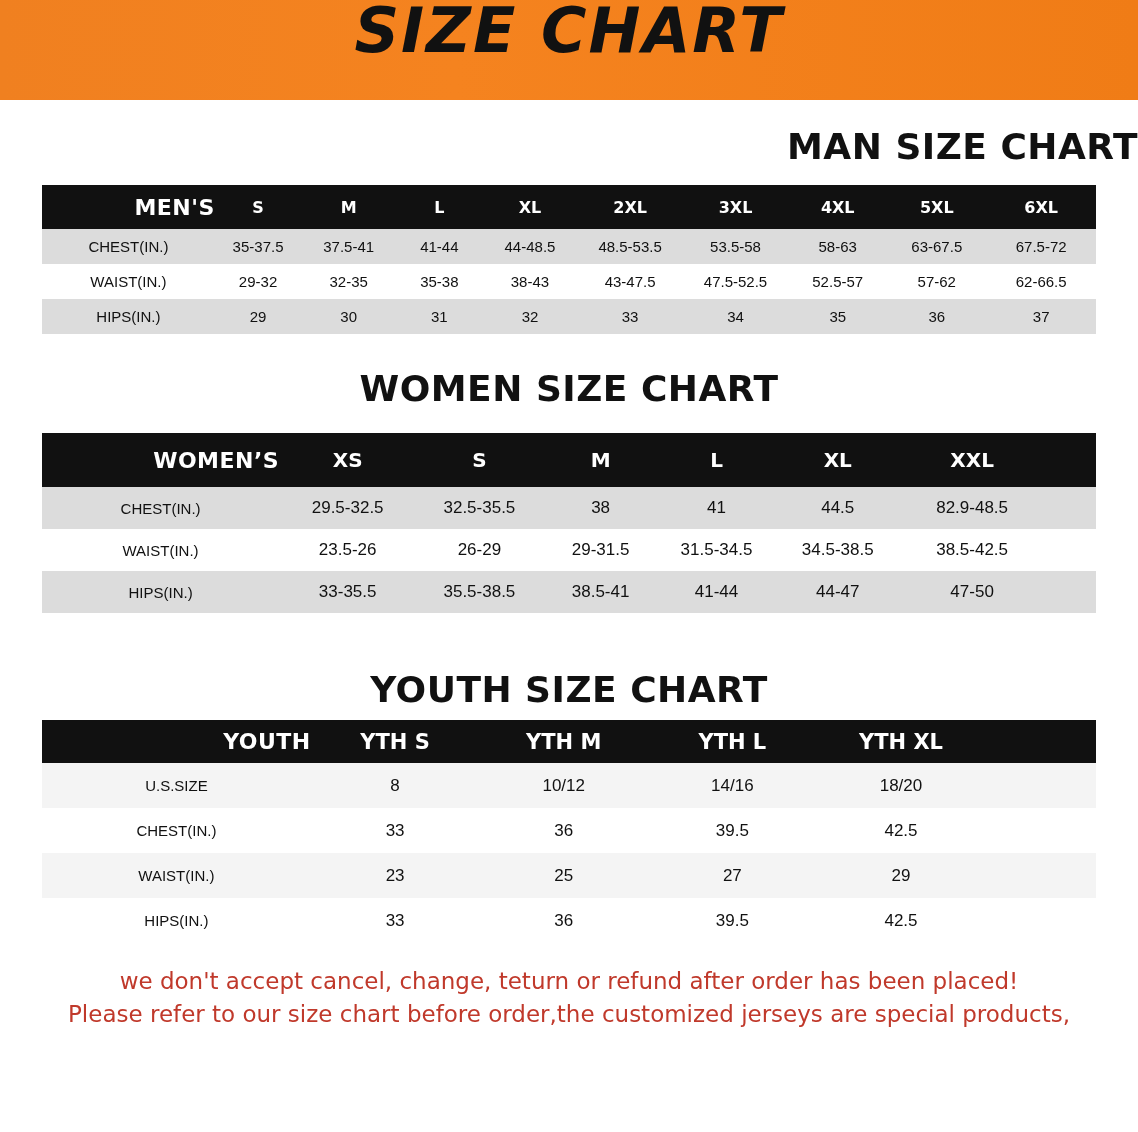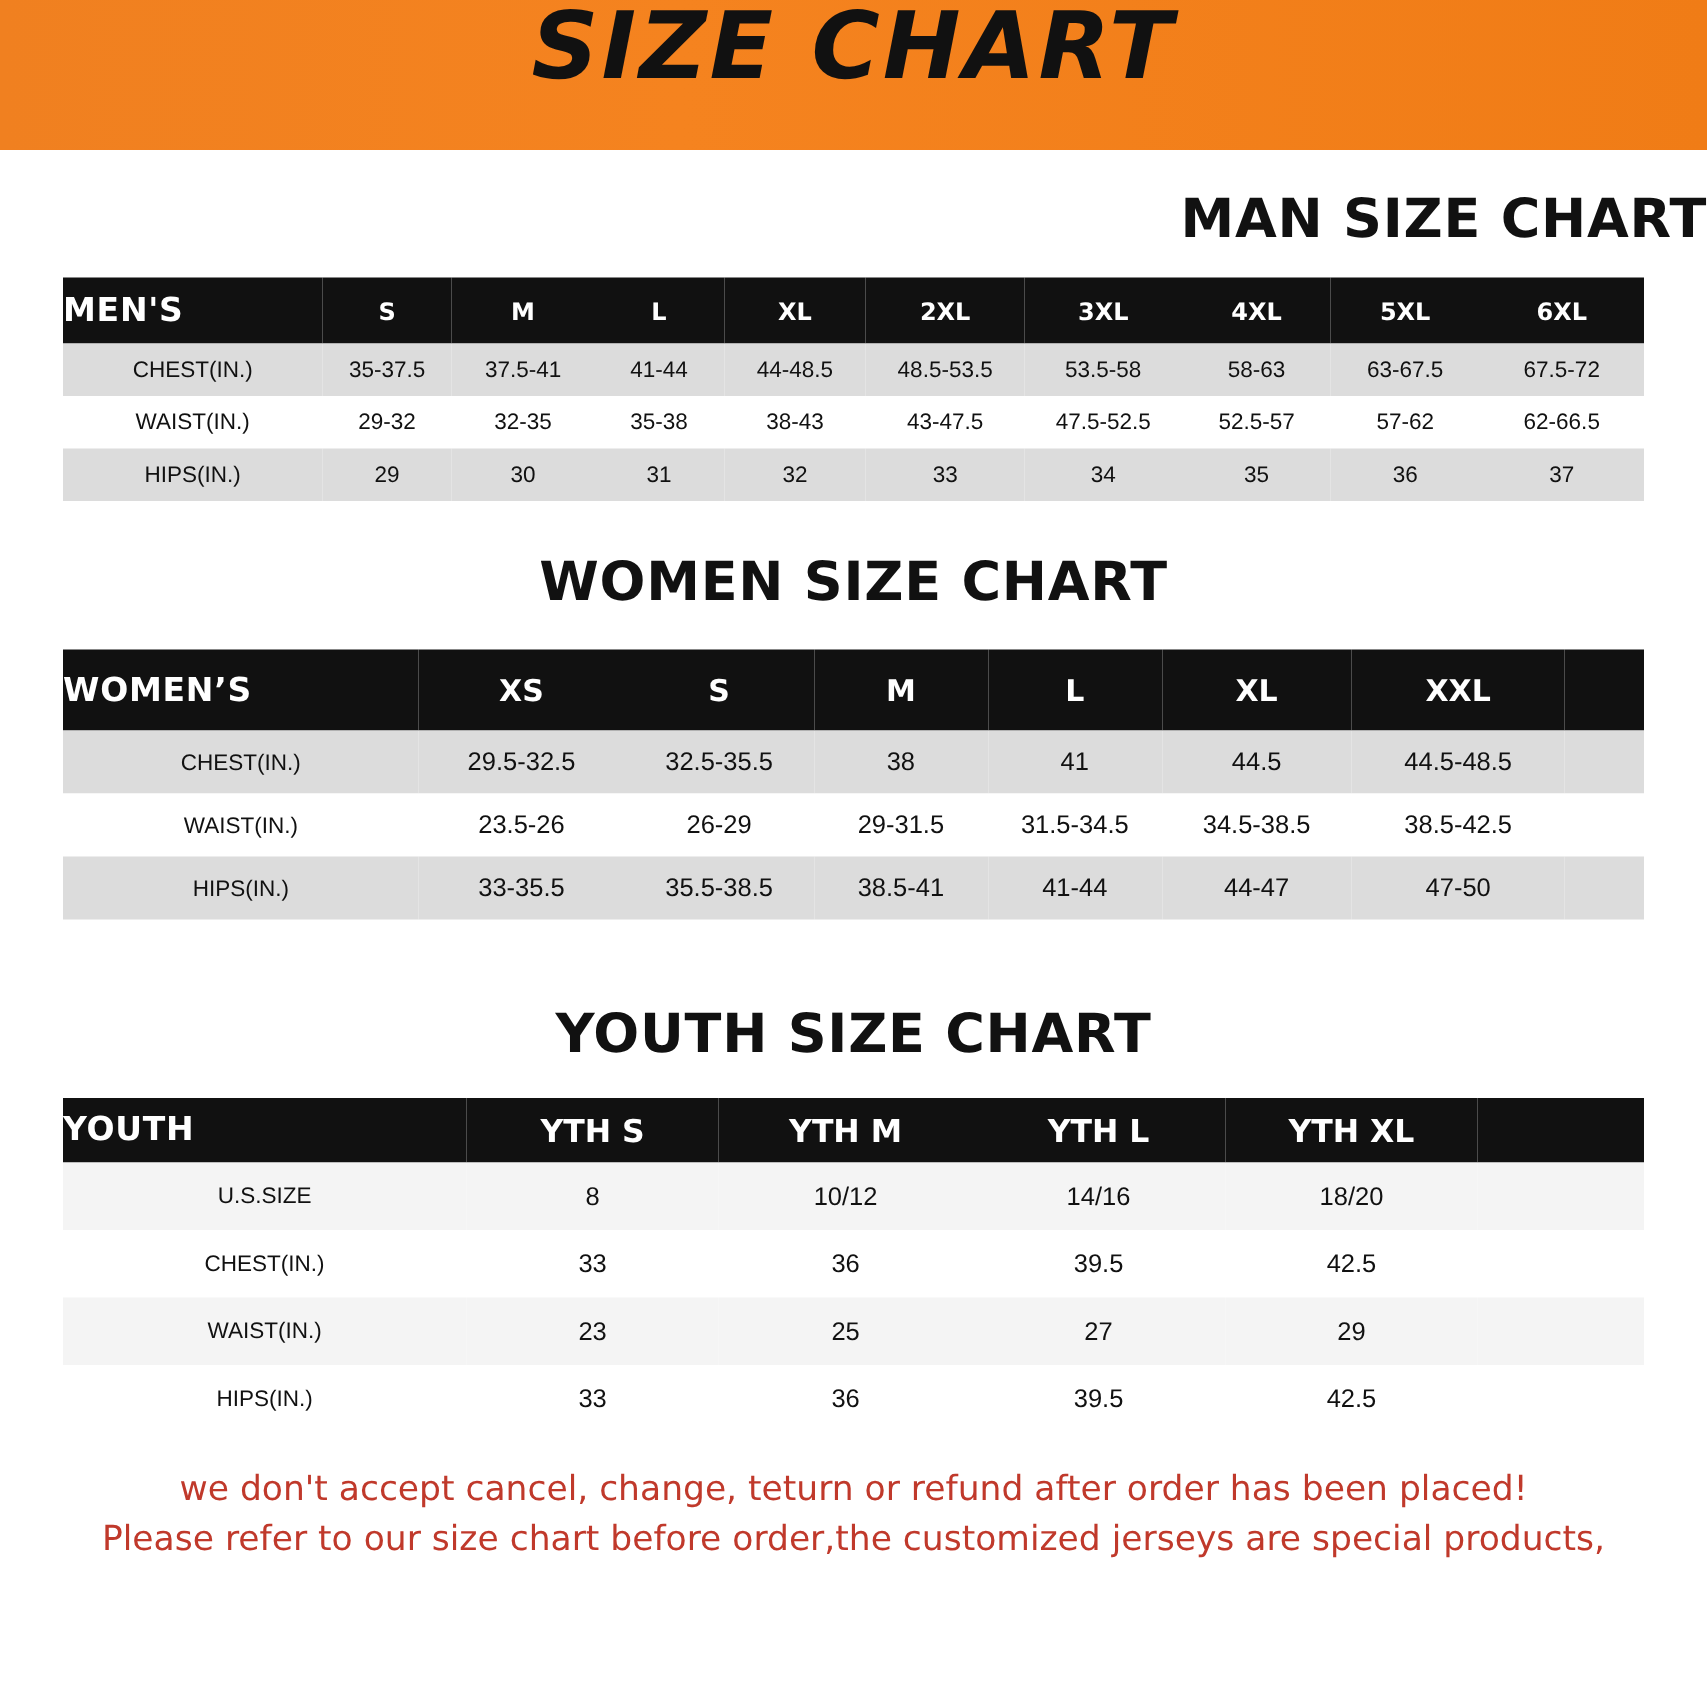--- a/index.html
+++ b/index.html
@@ -36,21 +36,21 @@
   .section-heading {
     text-align: center;
     font-family: "DejaVu Sans", sans-serif;
     font-weight: 700;
     font-size: 36px;
     letter-spacing: 0.5px;
     color: #111111;
   }
   .heading-man    { margin-top: 26px; margin-bottom: 18px; text-align: right; }
   .heading-women  { margin-top: 34px; margin-bottom: 24px; }
-  .heading-youth  { margin-top: 56px; margin-bottom: 22px; }
+  .heading-youth  { margin-top: 56px; margin-bottom: 10px; }
 
   
   .table-wrap {
     margin: 0 42px;
   }
   table.size-table {
     width: 100%;
     border-collapse: collapse;
     table-layout: fixed;
   }
@@ -63,21 +63,21 @@
     font-weight: 400;
     padding: 0;
   }
   table.size-table thead th {
     background: #111111;
     color: #ffffff;
     font-weight: 700;
     font-family: "DejaVu Sans", sans-serif;
   }
   table.size-table thead th.rowlabel {
-    text-align: left;
+    text-align: right;
     padding-left: 0;
     font-size: 22px;
     letter-spacing: 0.5px;
   }
   table.size-table td.rowlabel {
     text-align: center;
     font-size: 15px;
   }
 
   
@@ -215,21 +215,21 @@
       </tr>
     </thead>
     <tbody>
       <tr class="band-dark">
         <td class="rowlabel">CHEST(IN.)</td>
         <td>29.5-32.5</td>
         <td>32.5-35.5</td>
         <td>38</td>
         <td>41</td>
         <td>44.5</td>
-        <td>44.5-48.5</td>
+        <td>82.9-48.5</td>
         <td></td>
       </tr>
       <tr class="band-white">
         <td class="rowlabel">WAIST(IN.)</td>
         <td>23.5-26</td>
         <td>26-29</td>
         <td>29-31.5</td>
         <td>31.5-34.5</td>
         <td>34.5-38.5</td>
         <td>38.5-42.5</td>

